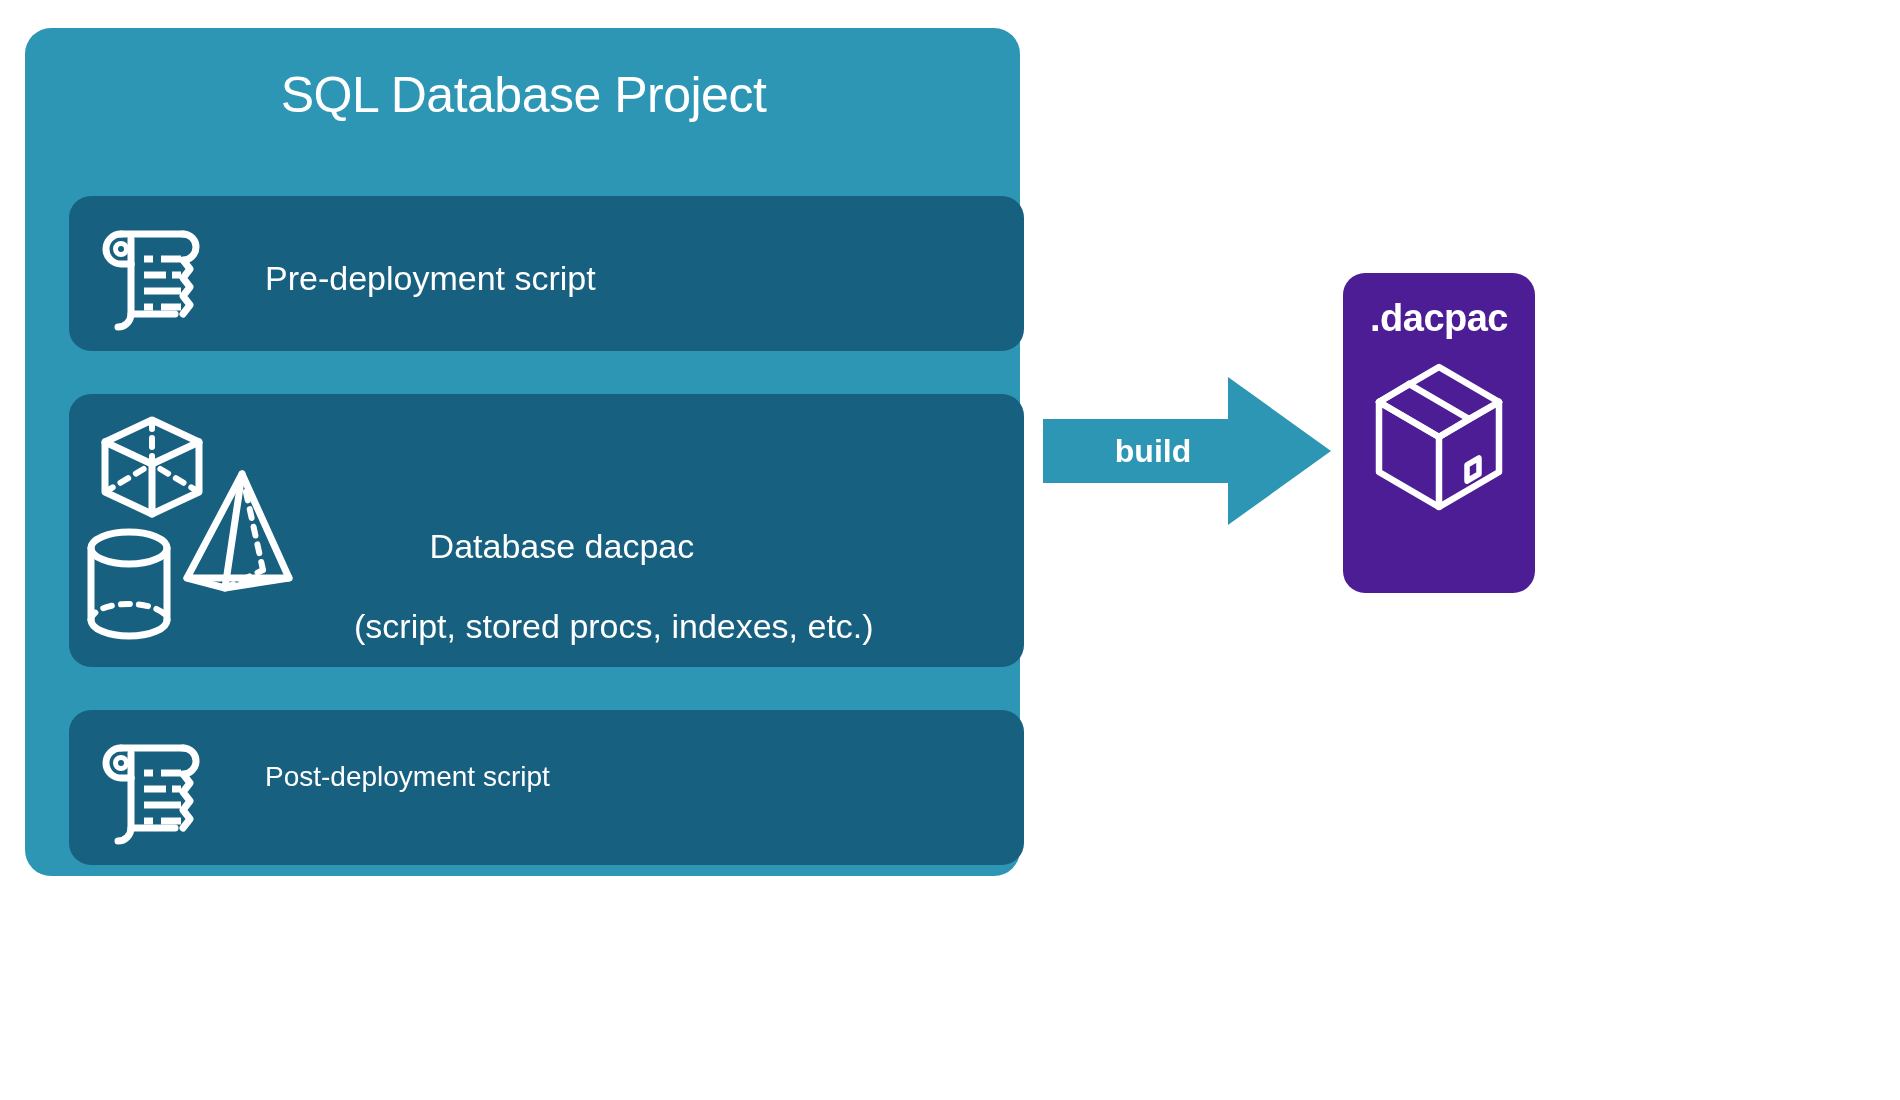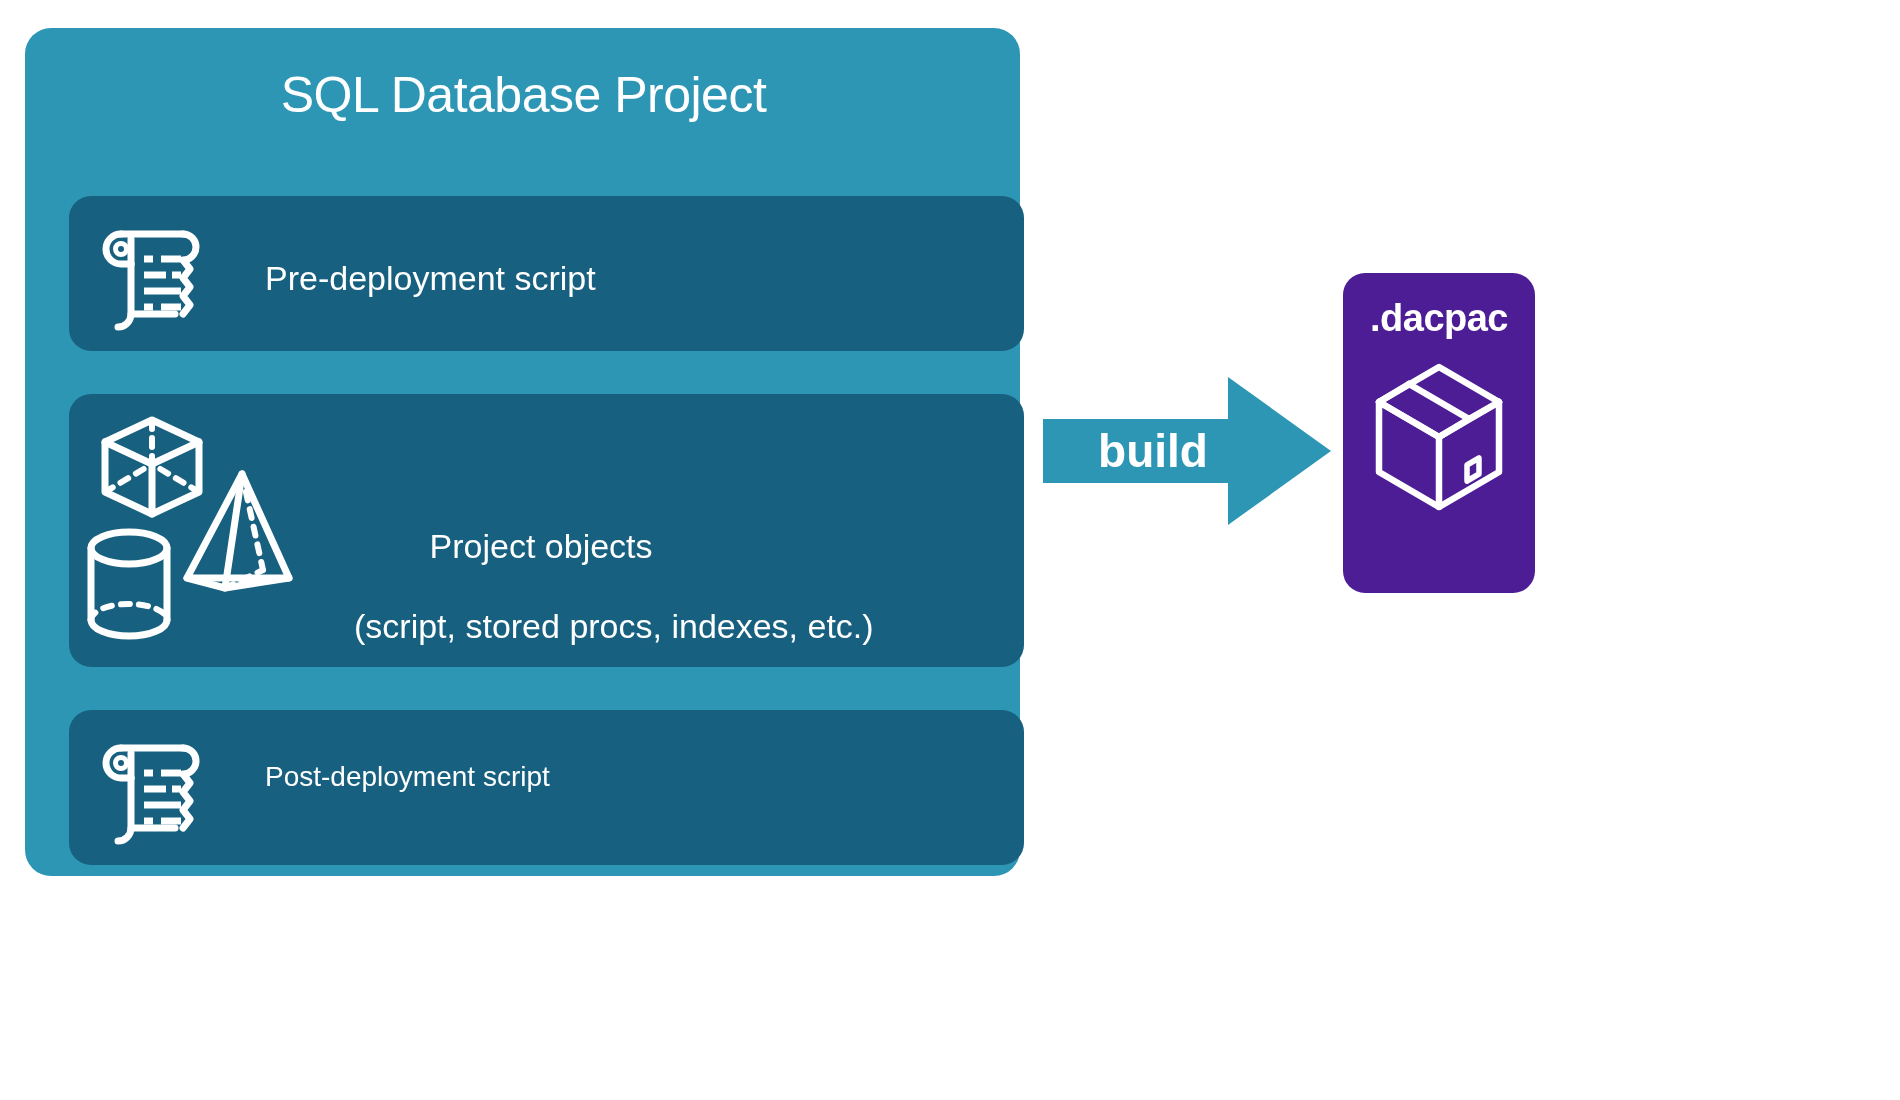--- a/index.html
+++ b/index.html
@@ -45,21 +45,21 @@
   #icon-pyr {left:108px;top:72px;width:130px;height:130px;}
   #icon-cyl {left:10px;top:130px;width:100px;height:120px;}
 
   
   #build-arrow{
     position:absolute;left:1043px;top:375px;width:290px;height:152px;
   }
   #build-label{
     position:absolute;left:1043px;top:375px;width:220px;height:152px;
     display:flex;align-items:center;justify-content:center;
-    color:#ffffff;font-size:46px;font-weight:bold;letter-spacing:0px;
+    color:#ffffff;font-size:32px;font-weight:bold;letter-spacing:0px;
     pointer-events:none;
   }
 
   
   #dacpac-card{
     position:absolute;left:1343px;top:273px;width:192px;height:320px;
     background:#4c1d95;border-radius:22px;
   }
   #dacpac-title{
     position:absolute;left:0;top:24px;width:192px;text-align:center;
@@ -140,21 +140,21 @@
         <svg viewBox="0 0 100 120" width="100" height="120" fill="none" stroke="#ffffff" stroke-width="7" stroke-linejoin="round" stroke-linecap="round">
           <ellipse cx="50" cy="24" rx="38" ry="16"></ellipse>
           <path d="M12 24 V96"></path>
           <path d="M88 24 V96"></path>
           <path d="M12 96 a38 16 0 0 0 76 0"></path>
           <path d="M12 96 a38 16 0 0 1 76 0" stroke-dasharray="9 9" stroke-width="6"></path>
         </svg>
       </div>
 
       <div class="row-label" id="label-objs">
-        <span class="l1">Project objects</span>
+        <span class="l1">Database dacpac</span>
         <span class="l2">(script, stored procs, indexes, etc.)</span>
       </div>
     </div>
 
     <div class="row" id="row-post">
       <div class="icon-slot" id="icon-post">
         <svg viewBox="0 0 130 108" width="130" height="108" fill="none" stroke="#ffffff" stroke-width="7" stroke-linecap="round" stroke-linejoin="round">
           <path d="M32 14 h62"></path>
           <path d="M32 14 a15 15 0 0 0 0 30 h10"></path>
           <circle cx="32" cy="29" r="5.5" stroke-width="5"></circle>

